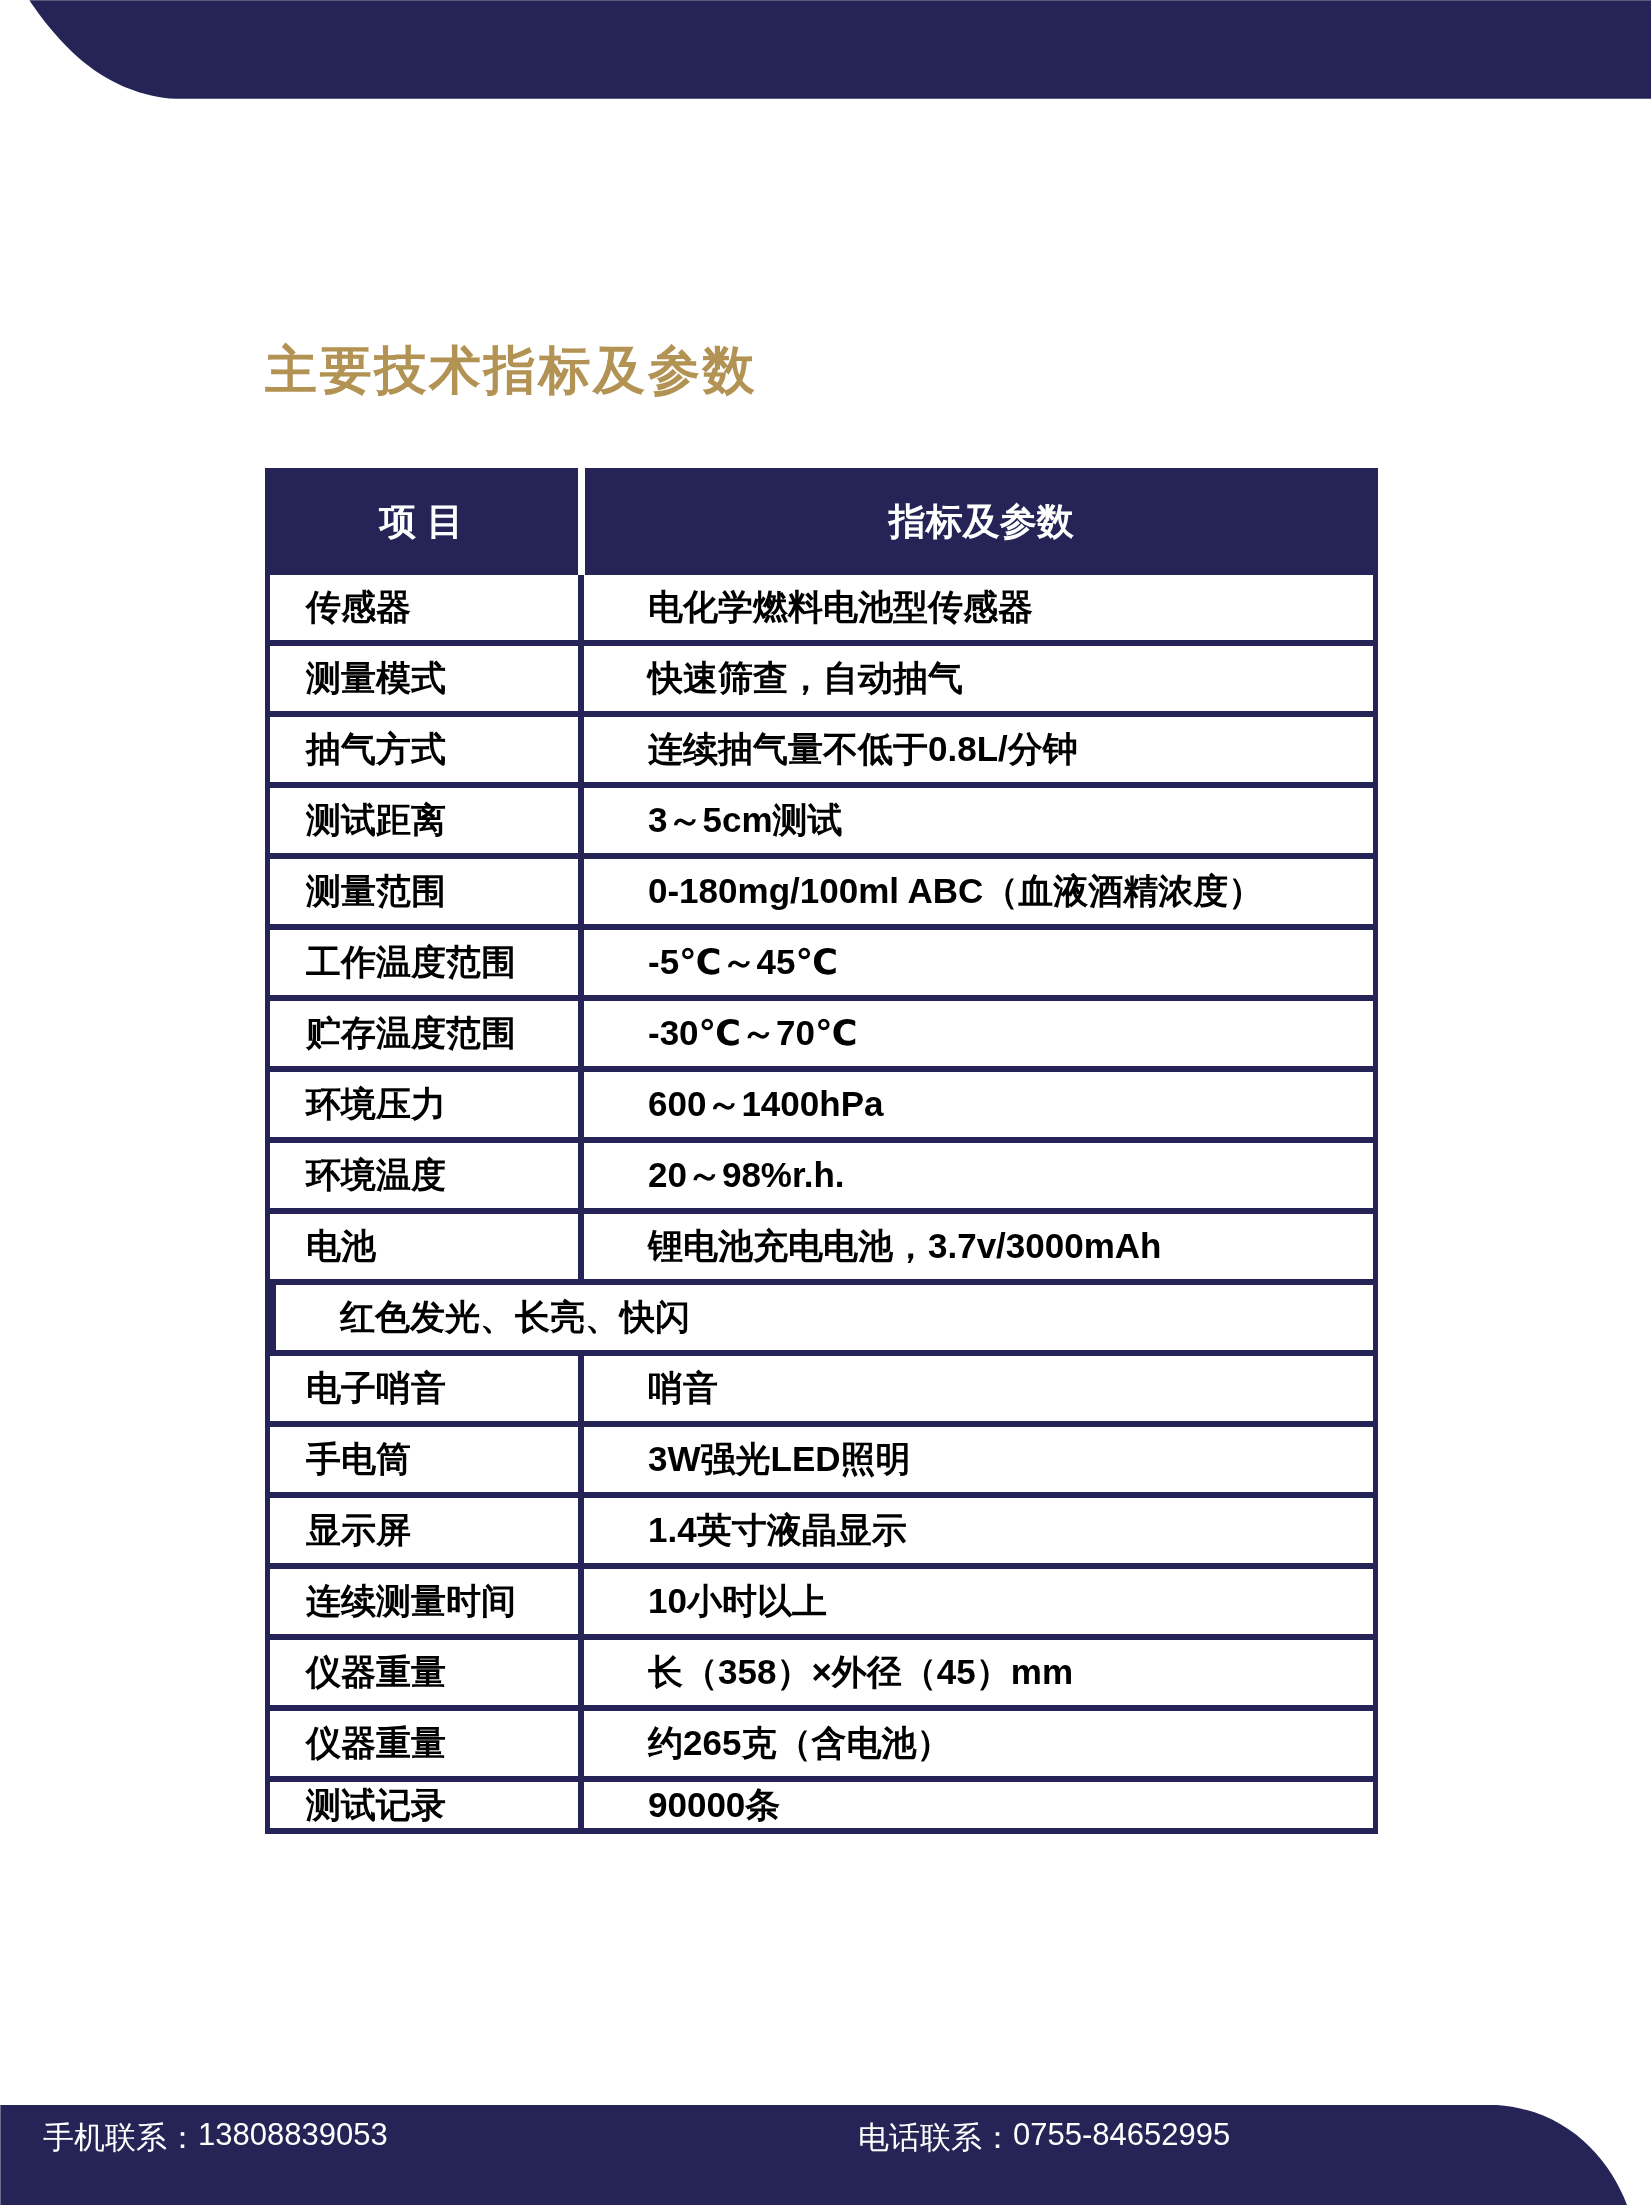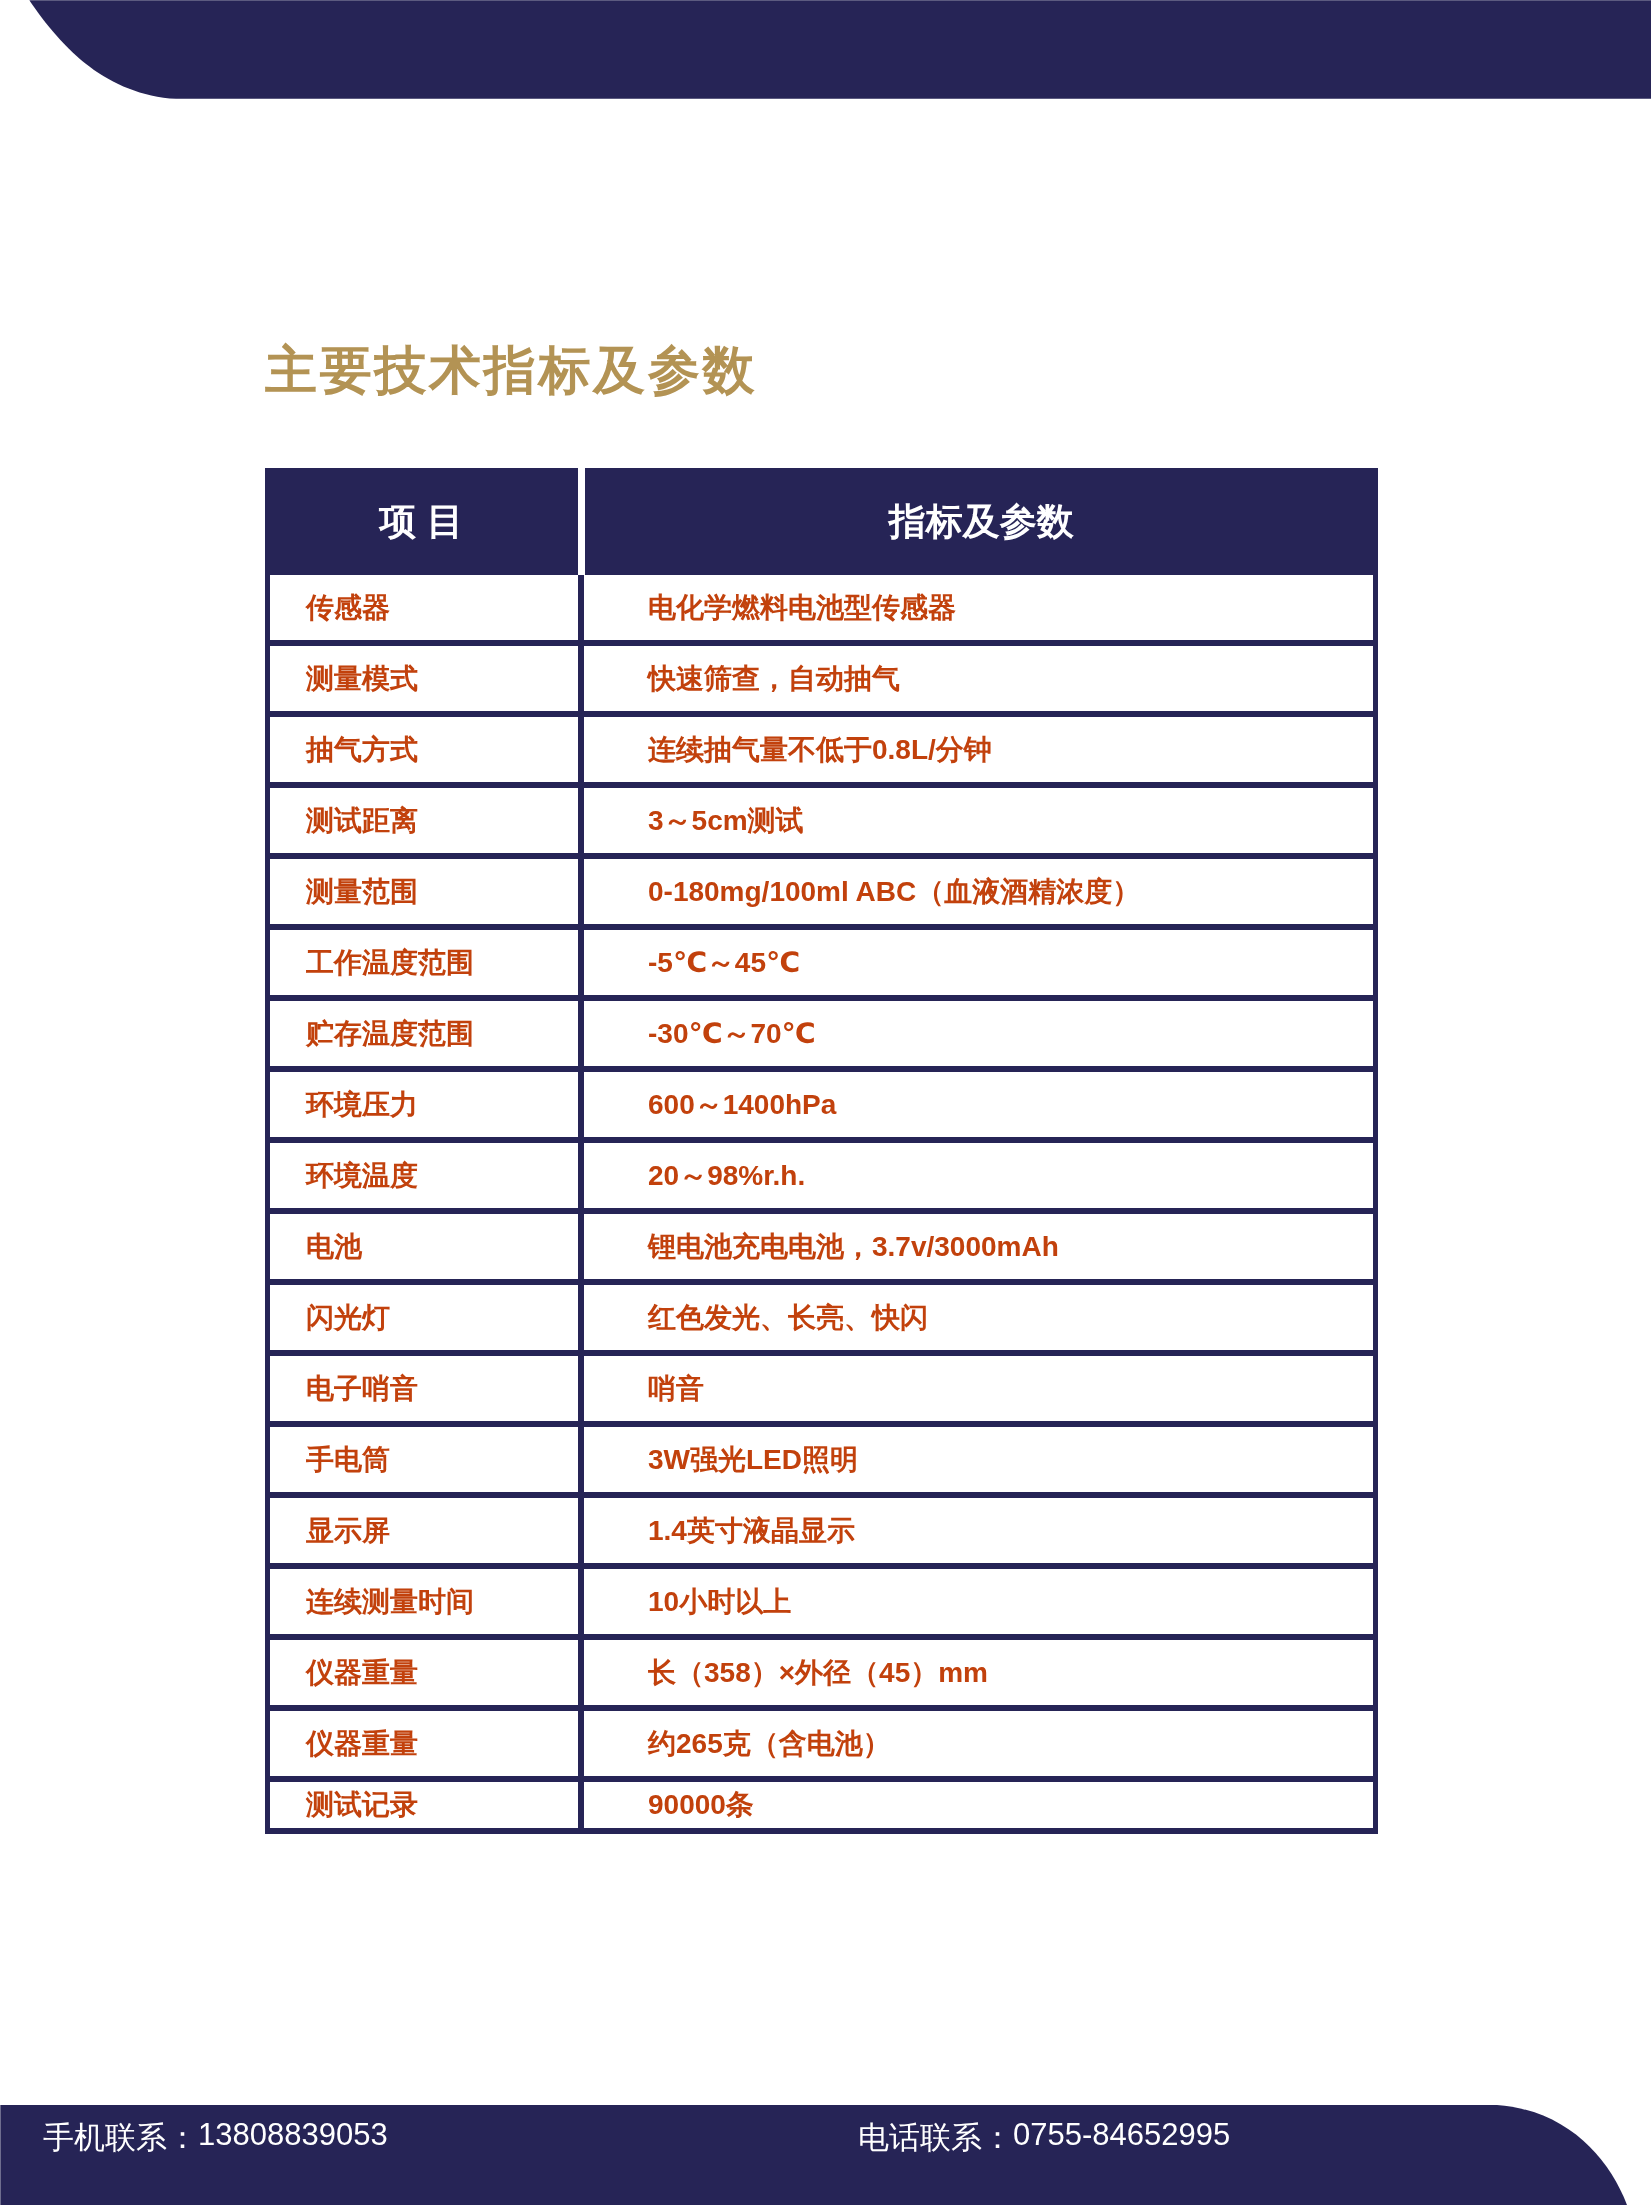--- a/index.html
+++ b/index.html
@@ -38,21 +38,21 @@
   }
   .trow{
     display:flex;height:71px;box-sizing:border-box;
     border-bottom:6px solid #262456;
     background:#ffffff;
   }
   .trow:last-child{border-bottom:none;height:46px;}
   .tcell{
     display:flex;align-items:center;
     box-sizing:border-box;
-    color:#c2410c;font-size:28px;font-weight:600;
+    color:#000000;font-size:35px;font-weight:600;
     white-space:pre;
     text-align:right;
   }
   .tcell.label{width:308px;padding-left:36px;}
   .tcell.value{flex:1;border-left:6px solid #262456;padding-left:64px;}
   .footer-bar{
     position:absolute;left:0;top:2105px;width:1652px;height:100px;
   }
   .footer-text{
     position:absolute;top:12px;height:100px;
@@ -115,21 +115,20 @@
         </div>
         <div class="trow">
           <div class="tcell label">环境温度</div>
           <div class="tcell value">20～98%r.h.</div>
         </div>
         <div class="trow">
           <div class="tcell label">电池</div>
           <div class="tcell value">锂电池充电电池，3.7v/3000mAh</div>
         </div>
         <div class="trow">
-          <div class="tcell label">闪光灯</div>
           <div class="tcell value">红色发光、长亮、快闪</div>
         </div>
         <div class="trow">
           <div class="tcell label">电子哨音</div>
           <div class="tcell value">哨音</div>
         </div>
         <div class="trow">
           <div class="tcell label">手电筒</div>
           <div class="tcell value">3W强光LED照明</div>
         </div>

